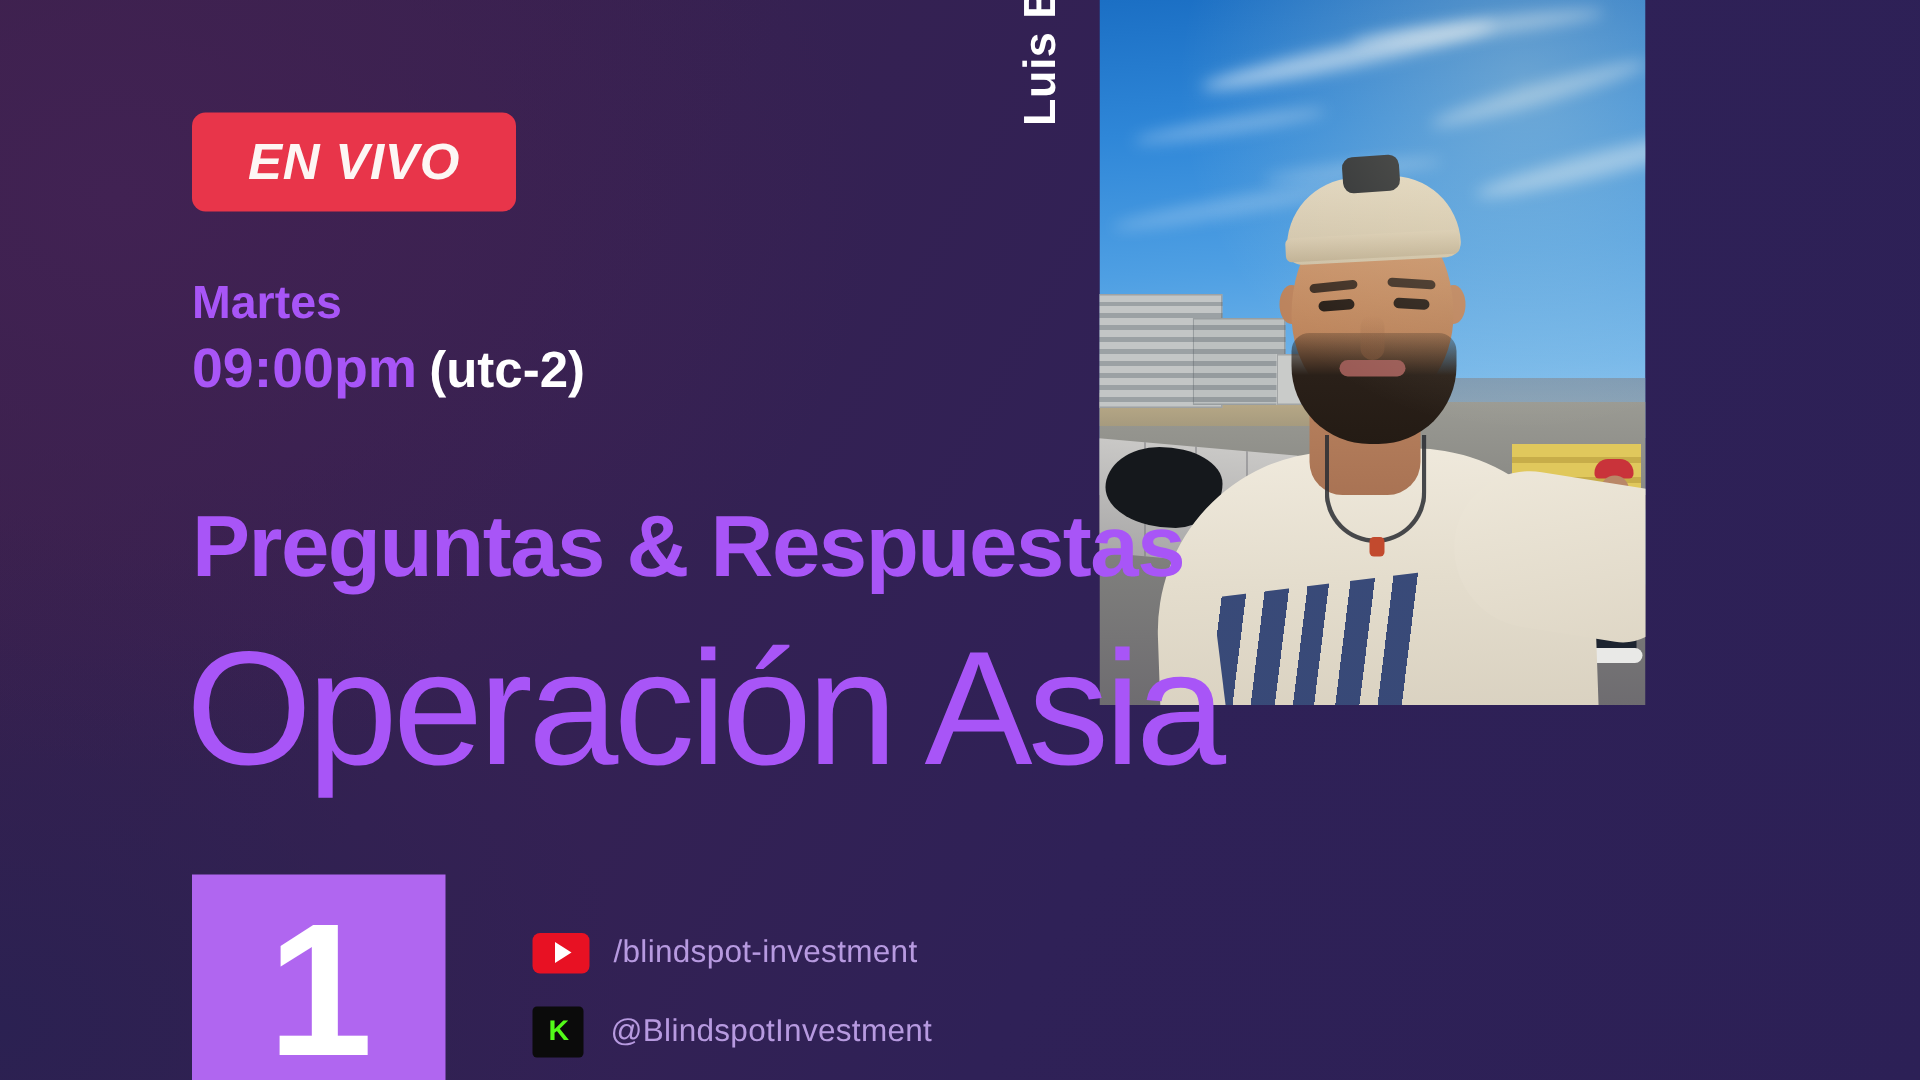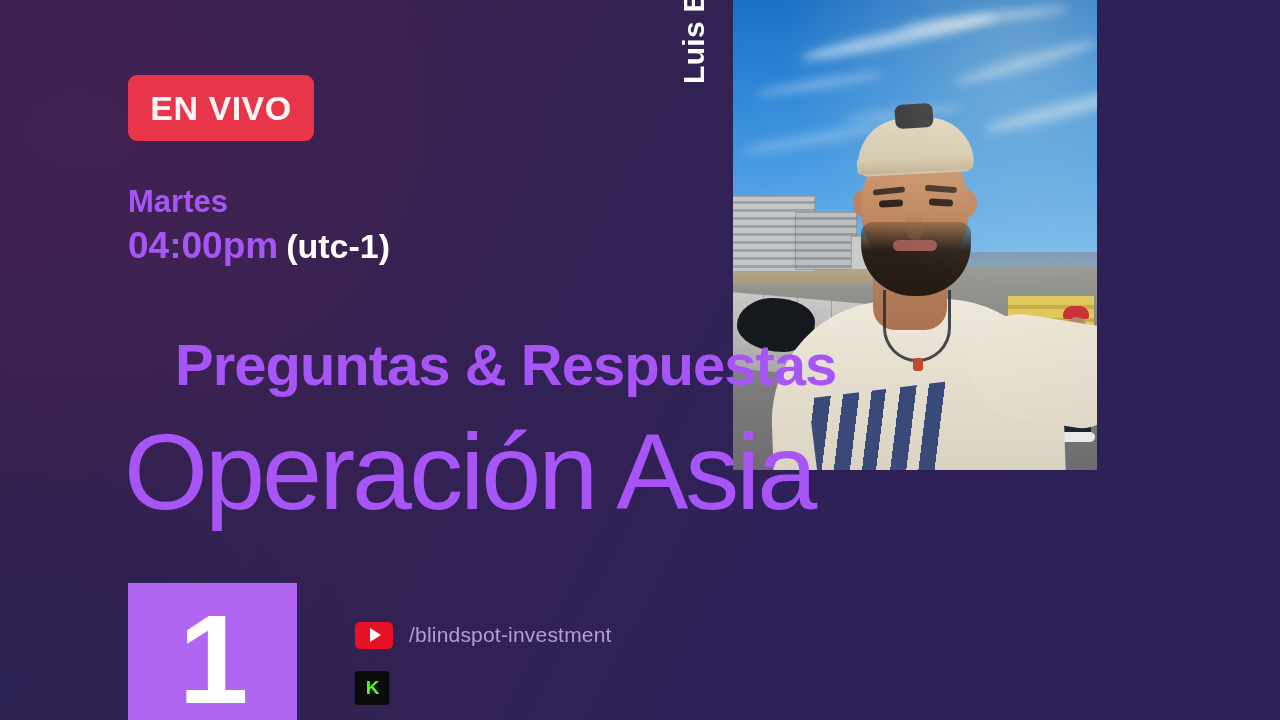--- a/index.html
+++ b/index.html
@@ -181,36 +181,36 @@
   #vertical-name {
     position:absolute; left:673px; top:84px;
     width:250px; height:42px;
     transform:rotate(-90deg); transform-origin:left top;
     display:flex; align-items:center; justify-content:flex-start;
     color:#ffffff; font-size:30px; font-weight:bold; letter-spacing:.3px;
     white-space:nowrap;
   }
 
   #live-badge {
-    position:absolute; left:128px; top:75px; width:186px; height:66px;
+    position:absolute; left:128px; top:75px; width:216px; height:66px;
     background:#e8354a; border-radius:9px;
     display:flex; align-items:center; justify-content:center;
-    color:#fdf6f4; font-size:34px; font-weight:bold; letter-spacing:.5px;
+    color:#fdf6f4; font-size:34px; font-weight:bold; letter-spacing:.5px;font-style:italic;
   }
 
   #schedule { position:absolute; left:128px; top:182px; }
   #day { color:#a855f7; font-size:31px; font-weight:bold; line-height:40px; }
   #time-row { line-height:48px; white-space:nowrap; }
   #time { color:#a855f7; font-size:37px; font-weight:bold; }
   #tz { color:#ffffff; font-size:34px; font-weight:bold; margin-left:8px; }
 
   #headline-sub {
     position:absolute; left:128px; top:336px;
     color:#a855f7; font-size:58px; font-weight:bold;
-    letter-spacing:-1px; white-space:nowrap; line-height:58px;margin-left:47px;
+    letter-spacing:-1px; white-space:nowrap; line-height:58px;
   }
   #headline-main {
     position:absolute; left:124px; top:418px;
     color:#a855f7; font-size:108px; font-weight:normal;
     letter-spacing:-3px; white-space:nowrap; line-height:108px;
   }
 
   #episode-box {
     position:absolute; left:128px; top:583px; width:169px; height:137px;
     background:#b066f0;
@@ -302,36 +302,37 @@
     </div>
   </div>
 
   <div id="vertical-name">Luis Buelvas</div>
 
   <div id="live-badge">EN VIVO</div>
 
   <div id="schedule">
     <div id="day">Martes</div>
     <div id="time-row">
-      <span id="time">04:00pm</span><span id="tz">(utc-1)</span>
+      <span id="time">09:00pm</span><span id="tz">(utc-2)</span>
     </div>
   </div>
 
   <div id="headline-sub">Preguntas &amp; Respuestas</div>
   <div id="headline-main">Operación Asia</div>
 
   <div id="episode-box">
     <span id="episode-num">1</span>
   </div>
 
   <div id="socials">
     <div class="social-row">
       <span class="social-icon yt-icon">
         <span class="yt-tri"></span>
       </span>
       <span class="social-handle">/blindspot-investment</span>
     </div>
     <div class="social-row">
       <span class="social-icon kick-icon">K</span>
+      <span class="social-handle">@BlindspotInvestment</span>
     </div>
   </div>
 
 </div>
 
 </body></html>

